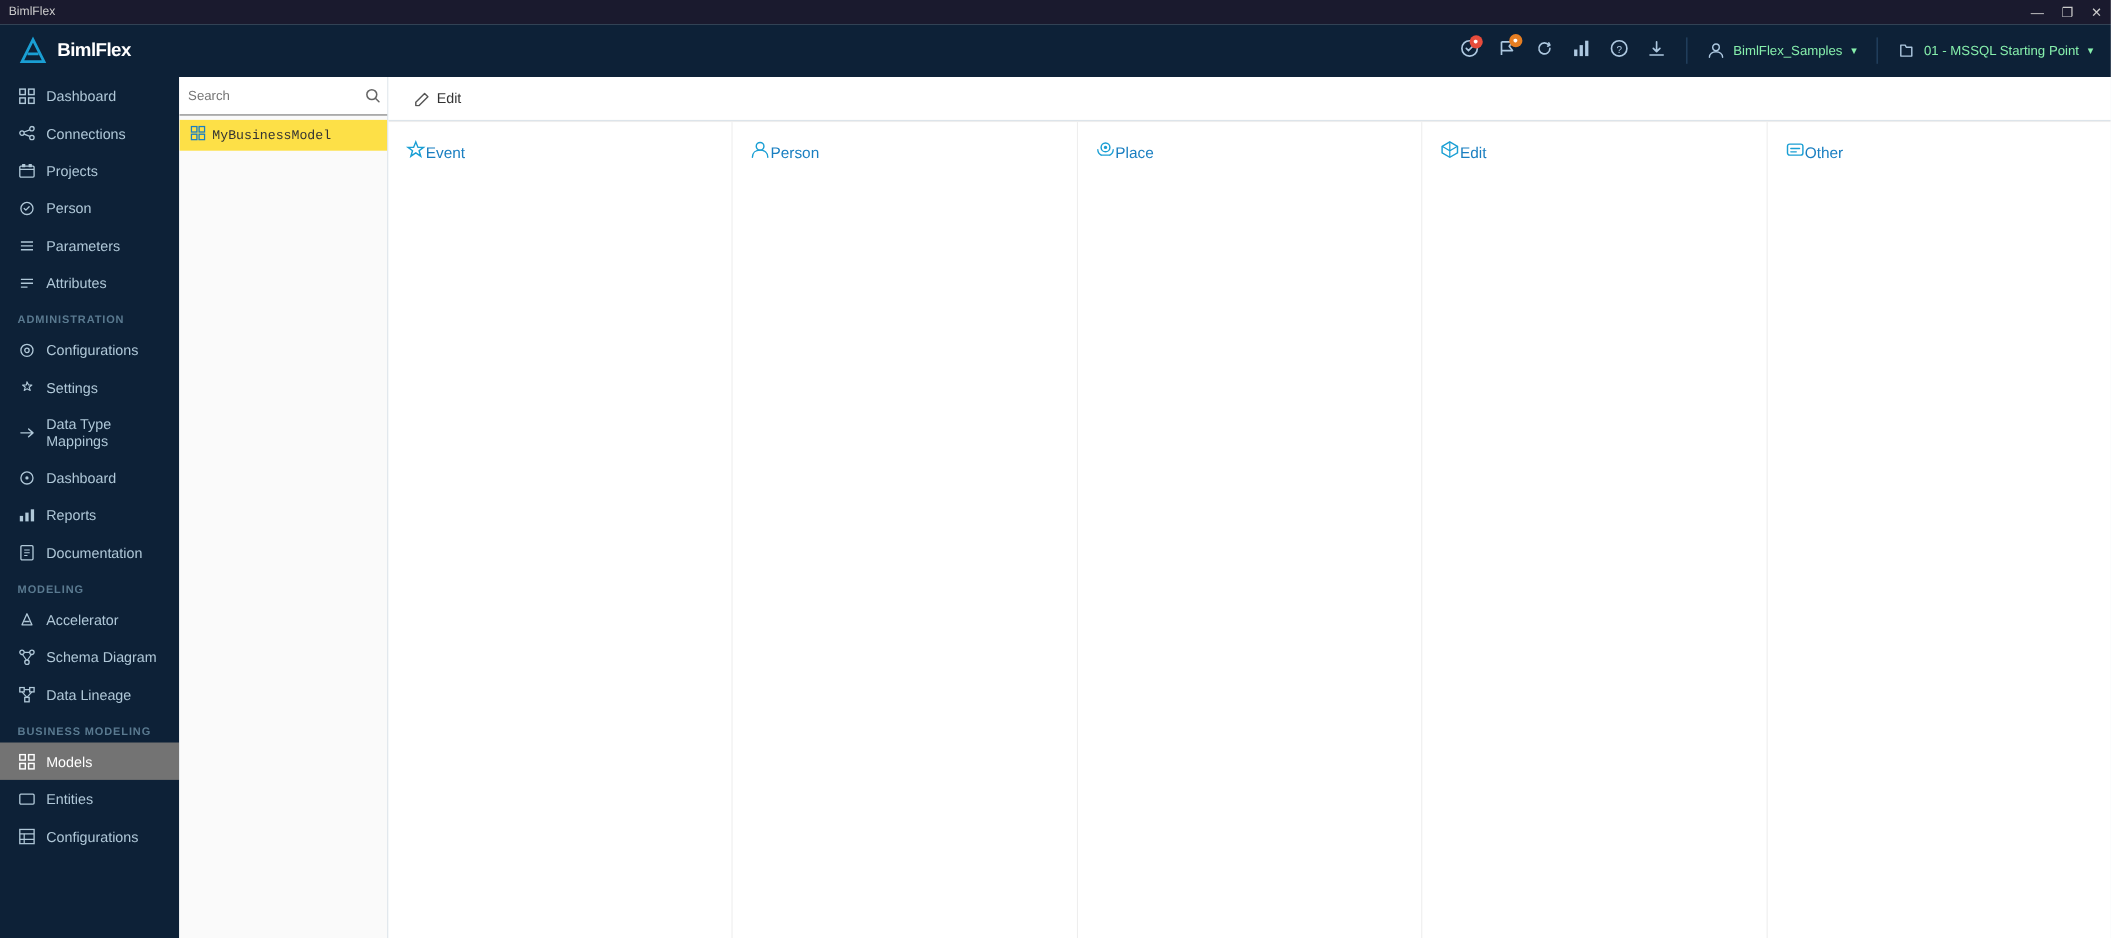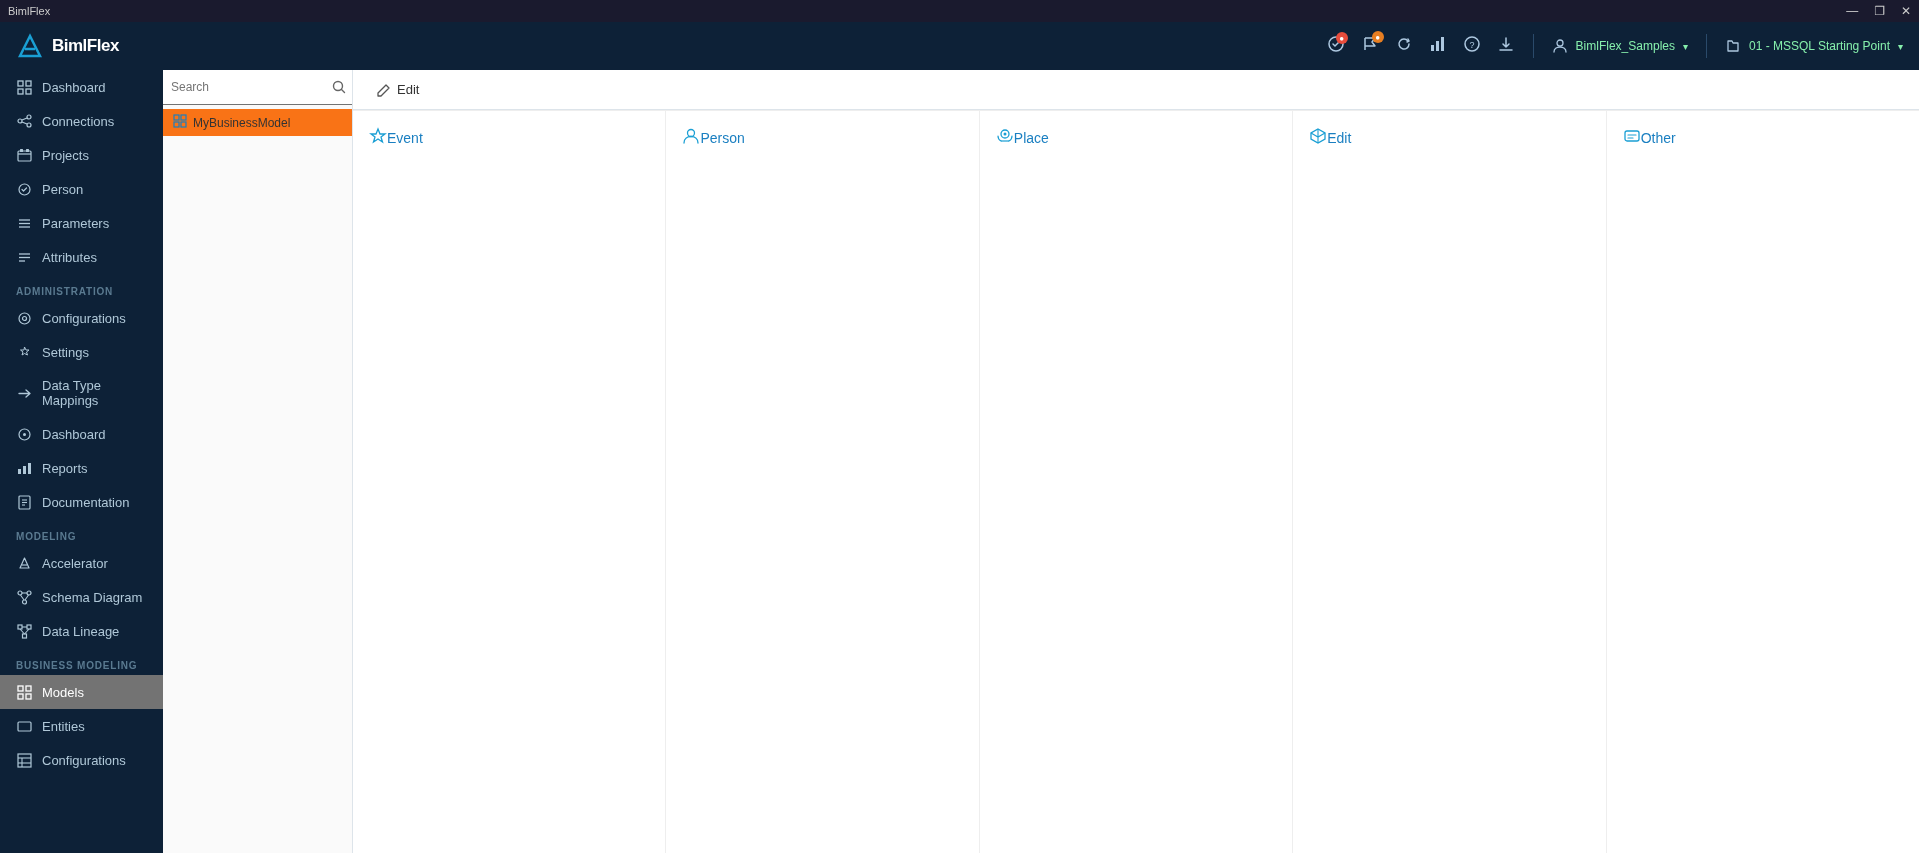--- a/index.html
+++ b/index.html
@@ -122,21 +122,21 @@
     .tree-area { flex: 1; overflow-y: auto; padding: 4px 0; }
     .tree-item {
       display: flex;
       align-items: center;
       gap: 6px;
       padding: 5px 10px;
       cursor: pointer;
       font-size: 12px;
       color: #333;
     }
-    .tree-item.selected { background: #f97316; }
+    .tree-item.selected { background: #fde047; font-family: Liberation Mono, monospace; }
     .tree-item-icon { font-size: 13px; color: #1a7fc1; }
 
     
     .right-panel { flex: 1; display: flex; flex-direction: column; overflow: hidden; }
 
     .detail-toolbar {
       height: 40px;
       background: white;
       border-bottom: 1px solid #dde4ea;
       display: flex;

